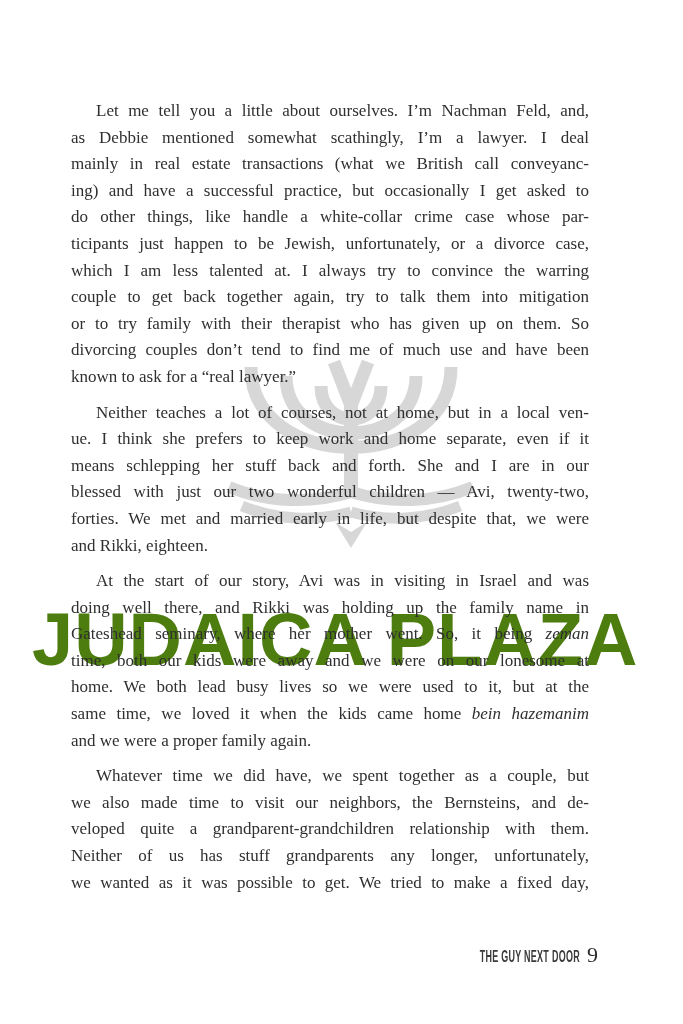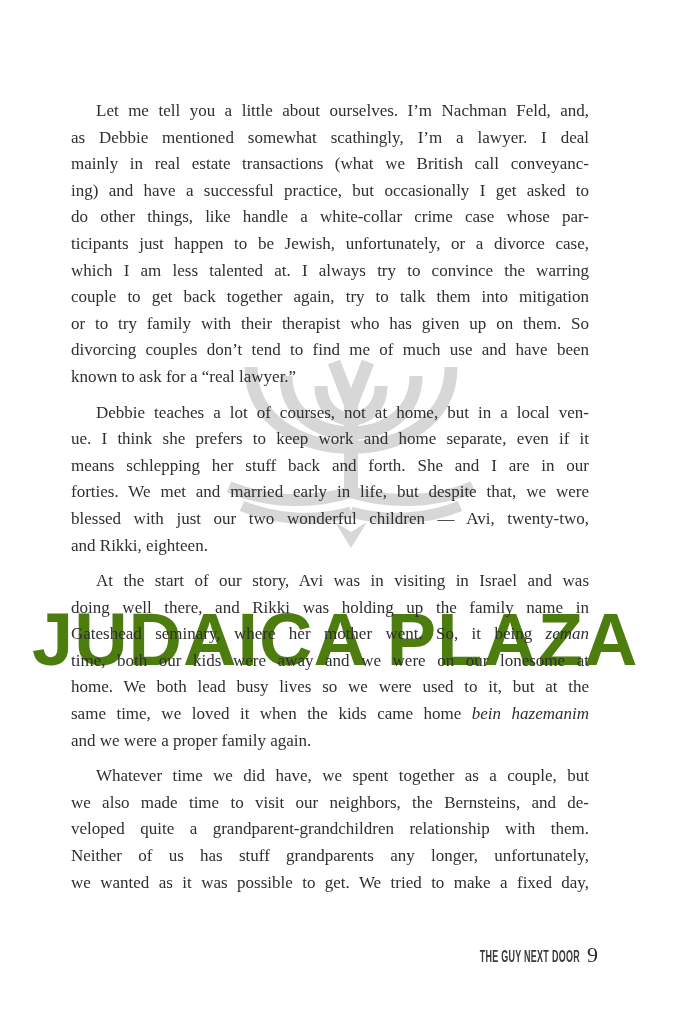--- a/index.html
+++ b/index.html
@@ -110,25 +110,25 @@
         <div class="line">ing) and have a successful practice, but occasionally I get asked to</div>
         <div class="line">do other things, like handle a white-collar crime case whose par-</div>
         <div class="line">ticipants just happen to be Jewish, unfortunately, or a divorce case,</div>
         <div class="line">which I am less talented at. I always try to convince the warring</div>
         <div class="line">couple to get back together again, try to talk them into mitigation</div>
         <div class="line">or to try family with their therapist who has given up on them. So</div>
         <div class="line">divorcing couples don’t tend to find me of much use and have been</div>
         <div class="line last">known to ask for a “real lawyer.”</div>
       </div>
       <div class="para">
-        <div class="line indent">Debbie teaches a lot of courses, not at home, but in a local ven-</div>
+        <div class="line indent">Neither teaches a lot of courses, not at home, but in a local ven-</div>
         <div class="line">ue. I think she prefers to keep work and home separate, even if it</div>
         <div class="line">means schlepping her stuff back and forth. She and I are in our</div>
+        <div class="line">blessed with just our two wonderful children — Avi, twenty-two,</div>
         <div class="line">forties. We met and married early in life, but despite that, we were</div>
-        <div class="line">blessed with just our two wonderful children — Avi, twenty-two,</div>
         <div class="line last">and Rikki, eighteen.</div>
       </div>
       <div class="para">
         <div class="line indent">At the start of our story, Avi was in visiting in Israel and was</div>
         <div class="line">doing well there, and Rikki was holding up the family name in</div>
         <div class="line">Gateshead seminary, where her mother went. So, it being <em>zeman</em></div>
         <div class="line">time, both our kids were away and we were on our lonesome at</div>
         <div class="line">home. We both lead busy lives so we were used to it, but at the</div>
         <div class="line">same time, we loved it when the kids came home <em>bein hazemanim</em></div>
         <div class="line last">and we were a proper family again.</div>

